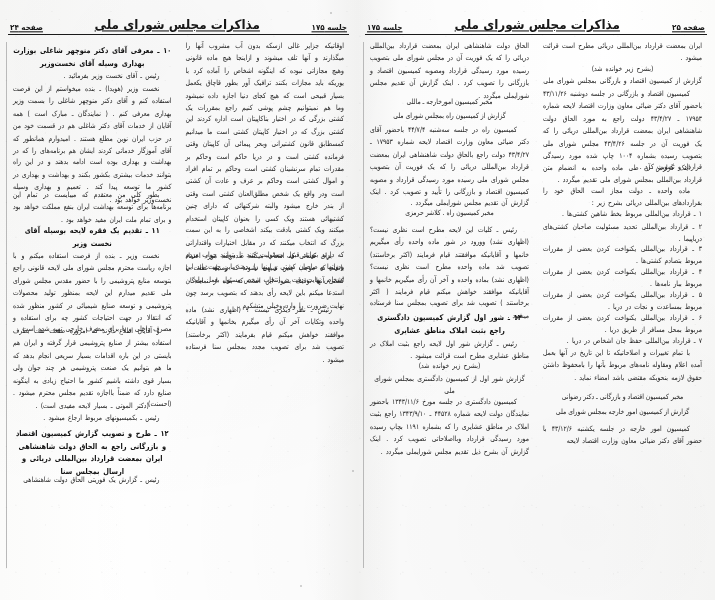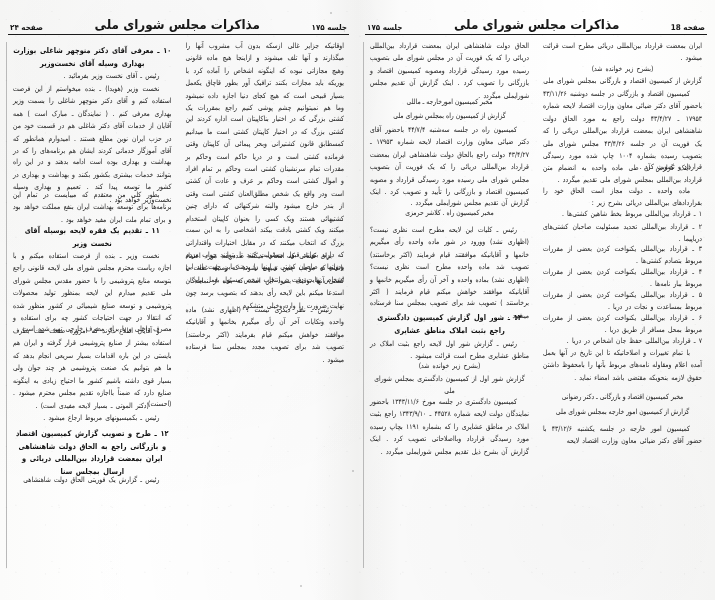--- a/index.html
+++ b/index.html
@@ -36,20 +36,21 @@
     display:flex;flex-direction:row;align-items:flex-end;
     justify-content:space-between;
     height:16px;
     padding:0 4px;
     margin-bottom:2px;
   }
   .runhead .hd{
     font-size:7.2px;font-weight:bold;color:#171717;
     letter-spacing:.2px;white-space:nowrap;
     transform:scaleY(1.08);
+    text-decoration:underline;
   }
   .runhead .hd.center{font-size:12px;}
   .rule{
     height:0;border:0;border-top:1.6px solid #1a1a1a;
     margin:2px 2px 0 2px;
   }
 
   
   .cols{
     display:flex;flex-direction:row;
@@ -119,21 +120,21 @@
 </head>
 <body>
 
 <div id="scan"></div>
 
 <div id="spread">
 
   <div class="page left">
 
     <div class="runhead">
-      <span class="hd">صفحه 18</span>
+      <span class="hd">صفحه ۲۵</span>
       <span class="hd center">مذاکرات مجلس شورای ملی</span>
       <span class="hd">جلسه ۱۷۵</span>
     </div>
     <hr class="rule">
 
     <div class="cols">
 
       <div class="col">
         <p class="tx">ایران بمعضت قرارداد بین‌المللی دریائی مطرح است قرائت میشود .</p>
         <p class="tx ctr">(بشرح زیر خوانده شد)</p>

